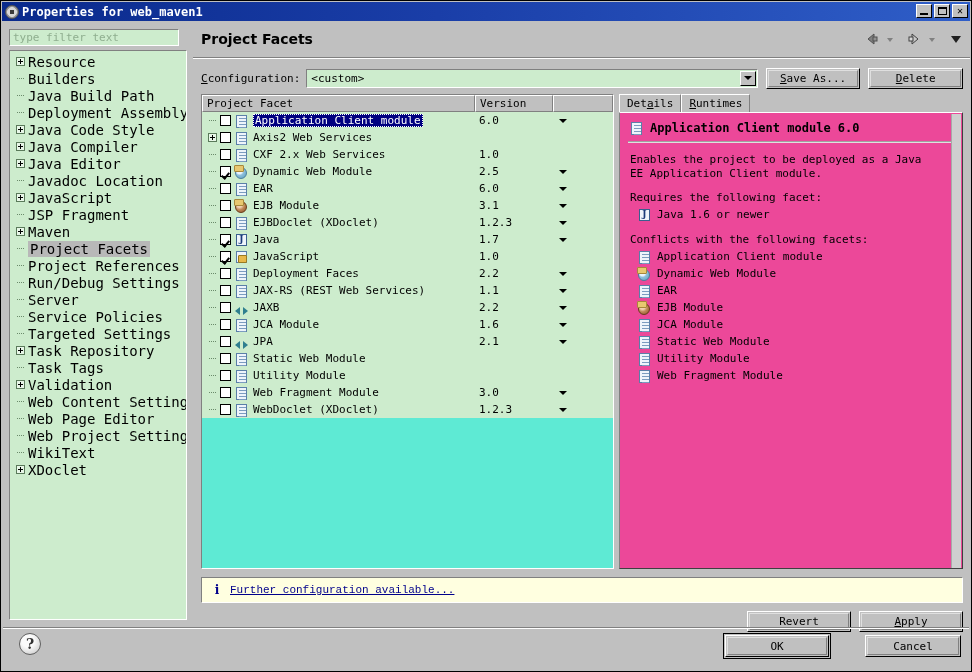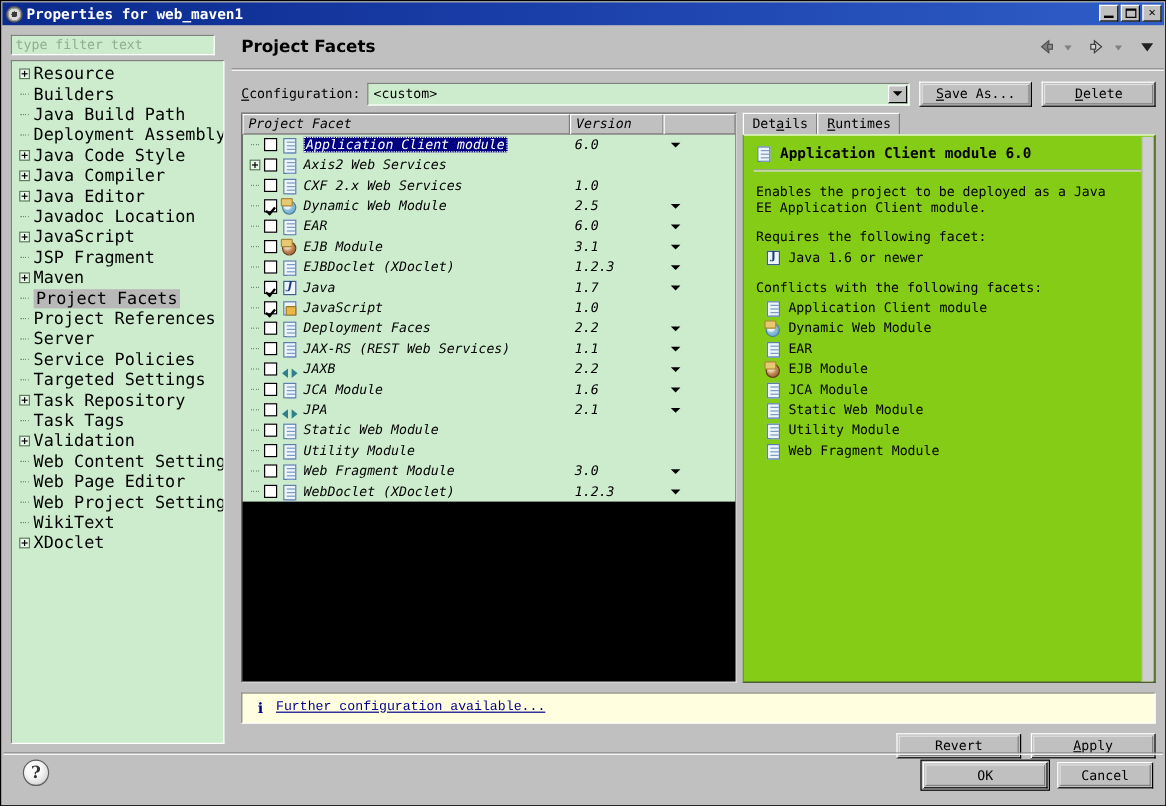--- a/index.html
+++ b/index.html
@@ -179,25 +179,24 @@
   }
   .btn { position: relative; }
   .btn u { text-decoration: underline; }
   #save-as-btn { width: 98px; margin-left: 8px; }
   #delete-btn { width: 98px; margin-left: 8px; }
 
   
   .facet-table {
     position: absolute; left: 8px; top: 71px;
     width: 413px; height: 475px;
-    background: #000000;
+    background: #5eead4;
     border-top: 1px solid #808080; border-left: 1px solid #808080;
     border-right: 1px solid #fff; border-bottom: 1px solid #fff;
     overflow: hidden;
-    font-style: italic;
   }
   .th-row { display: flex; height: 17px; background: #c0c0c0; }
   .th {
     background: #c0c0c0;
     border-top: 1px solid #fff; border-left: 1px solid #fff;
     border-right: 1px solid #808080; border-bottom: 1px solid #808080;
     font-size: 11px; display: flex; align-items: center;
     padding-left: 4px; white-space: nowrap;
   }
   .th.c1 { width: 273px; }
@@ -312,21 +311,21 @@
     border-top: 1px solid #fff; border-left: 1px solid #fff;
     border-right: 1px solid #808080;
     display: flex; align-items: center;
     font-size: 11px; white-space: nowrap;
   }
   .tab.active { font-weight: normal; }
   .tab u { text-decoration: underline; }
   .det-body {
     position: absolute; left: 0; top: 18px;
     width: 344px; height: 457px;
-    background: #84cc16;
+    background: #ec4899;
     border-top: 1px solid #fff; border-left: 1px solid #808080;
     border-right: 1px solid #404040; border-bottom: 1px solid #404040;
     overflow: hidden;
   }
   .det-head {
     display: flex; align-items: center;
     padding: 8px 0 4px 10px;
   }
   .det-head .ficon { margin-right: 6px; }
   .det-head-text {
@@ -386,21 +385,21 @@
     background: radial-gradient(circle at 40% 35%, #fafafa 0 35%, #dcdcdc 70%, #a0a0a0 100%);
     border: 1px solid #606060;
     display: flex; align-items: center; justify-content: center;
     font-family: "DejaVu Serif", serif; font-weight: bold; font-size: 14px; color: #333;
   }
   .ok-cancel {
     position: absolute; right: 10px; top: 634px;
     display: flex; gap: 8px;
   }
   #ok-btn { width: 104px; height: 22px; }
-  #cancel-btn { width: 80px; height: 22px; }
+  #cancel-btn { width: 96px; height: 22px; margin-left: 28px; }
   #ok-btn { outline: 1px solid #000; outline-offset: 1px; }
 </style>
 </head>
 <body>
 
 <div id="app">
 
   <div class="titlebar">
     <div class="title-icon"></div>
     <div class="title-text">Properties for web_maven1</div>
@@ -471,20 +470,24 @@
             <div class="expander"></div>
             <span class="tree-label">Maven</span>
           </div>
           <div class="tree-row sel">
             <div class="dots"></div>
             <span class="tree-label">Project Facets</span>
           </div>
           <div class="tree-row">
             <div class="dots"></div>
             <span class="tree-label">Project References</span>
+          </div>
+          <div class="tree-row">
+            <div class="dots"></div>
+            <span class="tree-label">Run/Debug Settings</span>
           </div>
           <div class="tree-row">
             <div class="dots"></div>
             <span class="tree-label">Server</span>
           </div>
           <div class="tree-row">
             <div class="dots"></div>
             <span class="tree-label">Service Policies</span>
           </div>
           <div class="tree-row">

